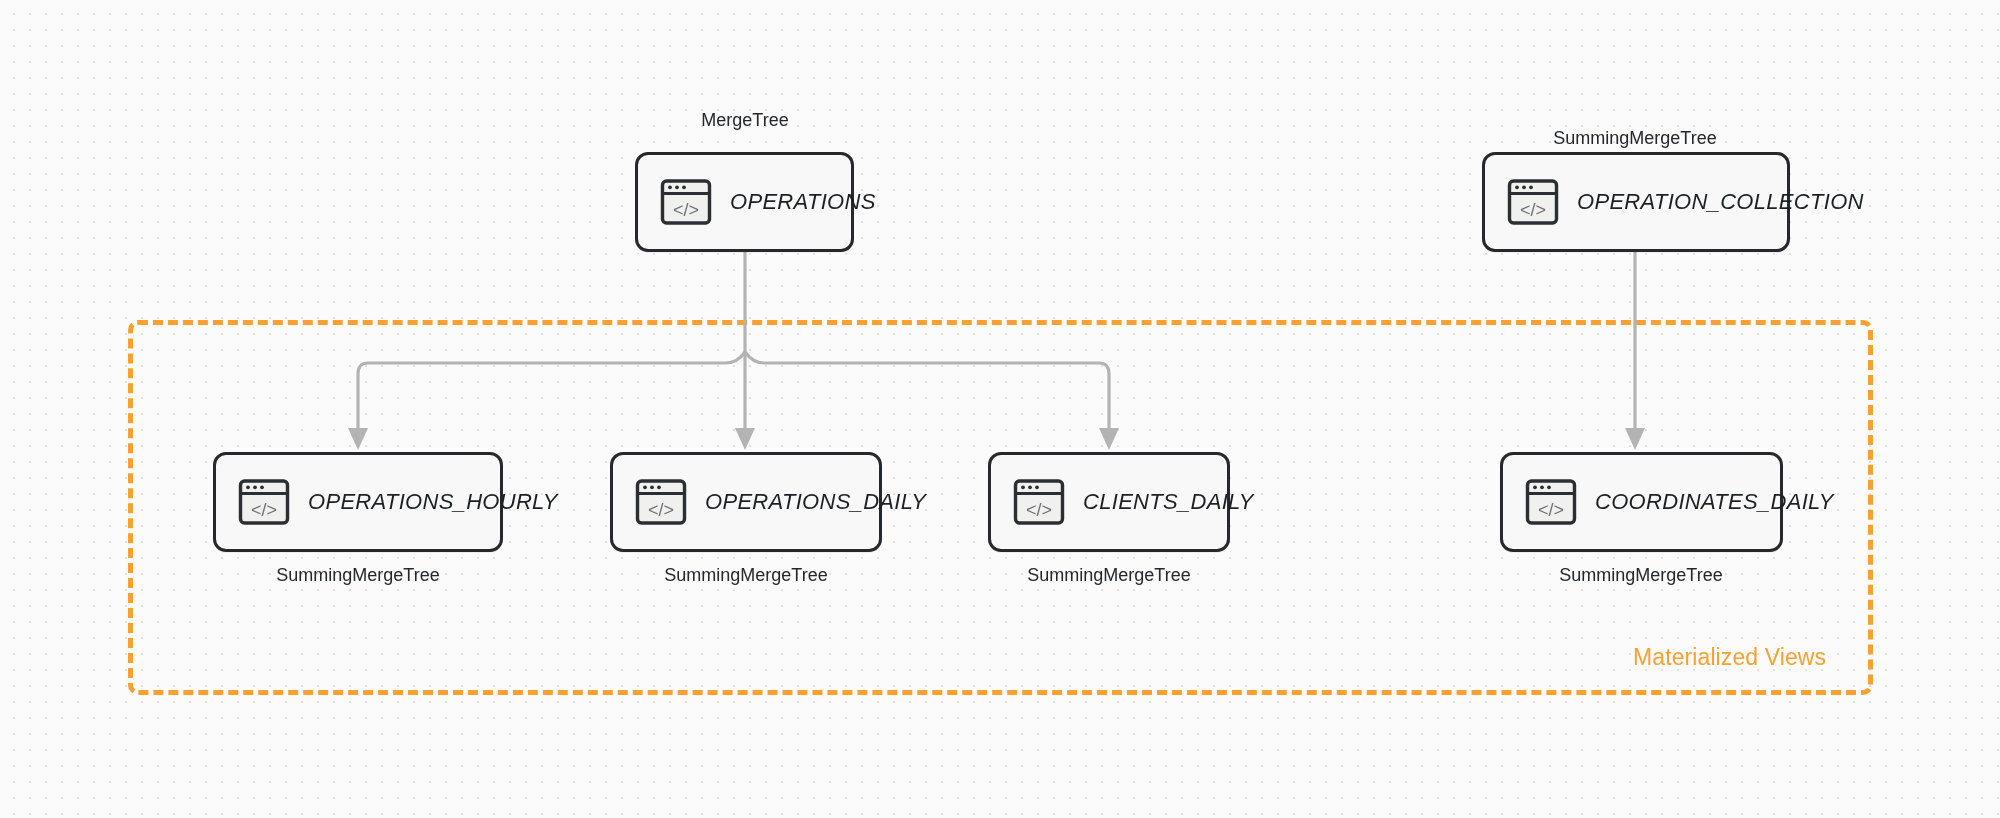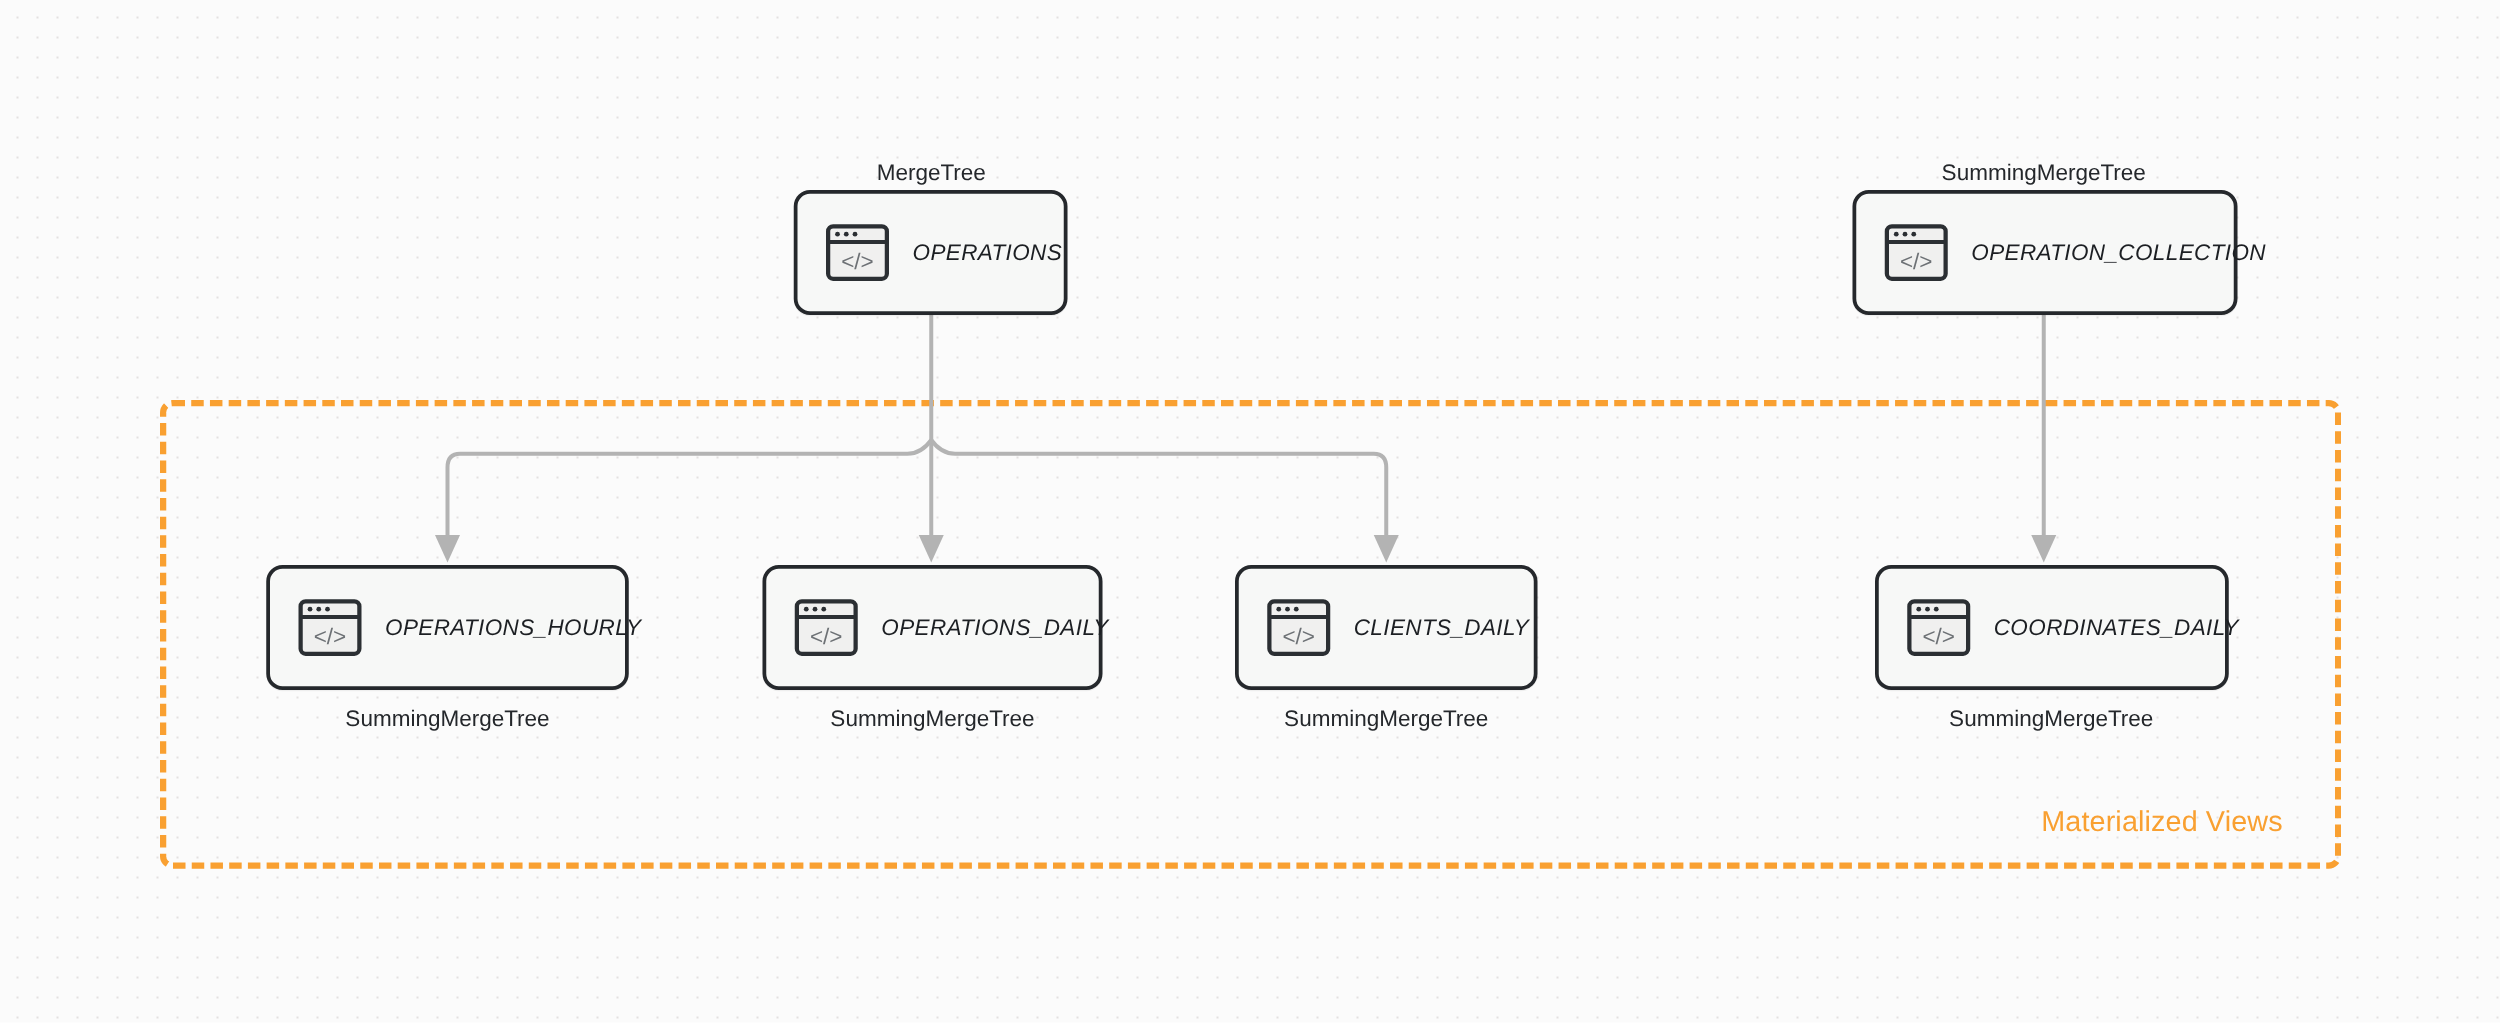--- a/index.html
+++ b/index.html
@@ -49,21 +49,21 @@
     box-shadow: 0 1px 0 rgba(0,0,0,0.05);
   }
   .node-icon {
     flex: 0 0 auto;
     width: 52px;
     height: 48px;
     margin-right: 18px;
   }
   .node-label {
     font-style: italic;
-    font-size: 18px;
+    font-size: 22px;
     color: #1c1f23;
     white-space: nowrap;
     letter-spacing: 0.3px;
     font-family: "Liberation Sans", sans-serif;
   }
 
   
   .engine-caption {
     position: absolute;
     font-size: 18px;
@@ -112,21 +112,21 @@
     <path class="edge-path" d="M745,352 L745,432"></path>
     <polygon class="edge-head" points="745,450 735,428 755,428"></polygon>
 
     <path class="edge-path" d="M745,352 Q753,363 764,363 L1099,363 Q1109,363 1109,374 L1109,432"></path>
     <polygon class="edge-head" points="1109,450 1099,428 1119,428"></polygon>
 
     <path class="edge-path" d="M1635,252 L1635,432"></path>
     <polygon class="edge-head" points="1635,450 1625,428 1645,428"></polygon>
   </svg>
 
-  <div class="engine-caption" style="left:645px; top:128px; width:200px;">MergeTree</div>
+  <div class="engine-caption" style="left:645px; top:110px; width:200px;">MergeTree</div>
 
   <div class="engine-caption" style="left:1495px; top:128px; width:280px;">SummingMergeTree</div>
 
   <div class="node" style="left:635px; top:152px; width:219px; height:100px;">
     <span class="node-icon">
       <svg viewBox="0 0 52 48" width="52" height="48" aria-hidden="true">
         <rect x="2.5" y="3" width="47" height="42" rx="4" ry="4" fill="#f0f0ef" stroke="#2b2f33" stroke-width="3.4"></rect>
         <line x1="2.5" y1="15.5" x2="49.5" y2="15.5" stroke="#2b2f33" stroke-width="3.2"></line>
         <circle cx="10" cy="9.3" r="1.9" fill="#2b2f33"></circle>
         <circle cx="17" cy="9.3" r="1.9" fill="#2b2f33"></circle>

